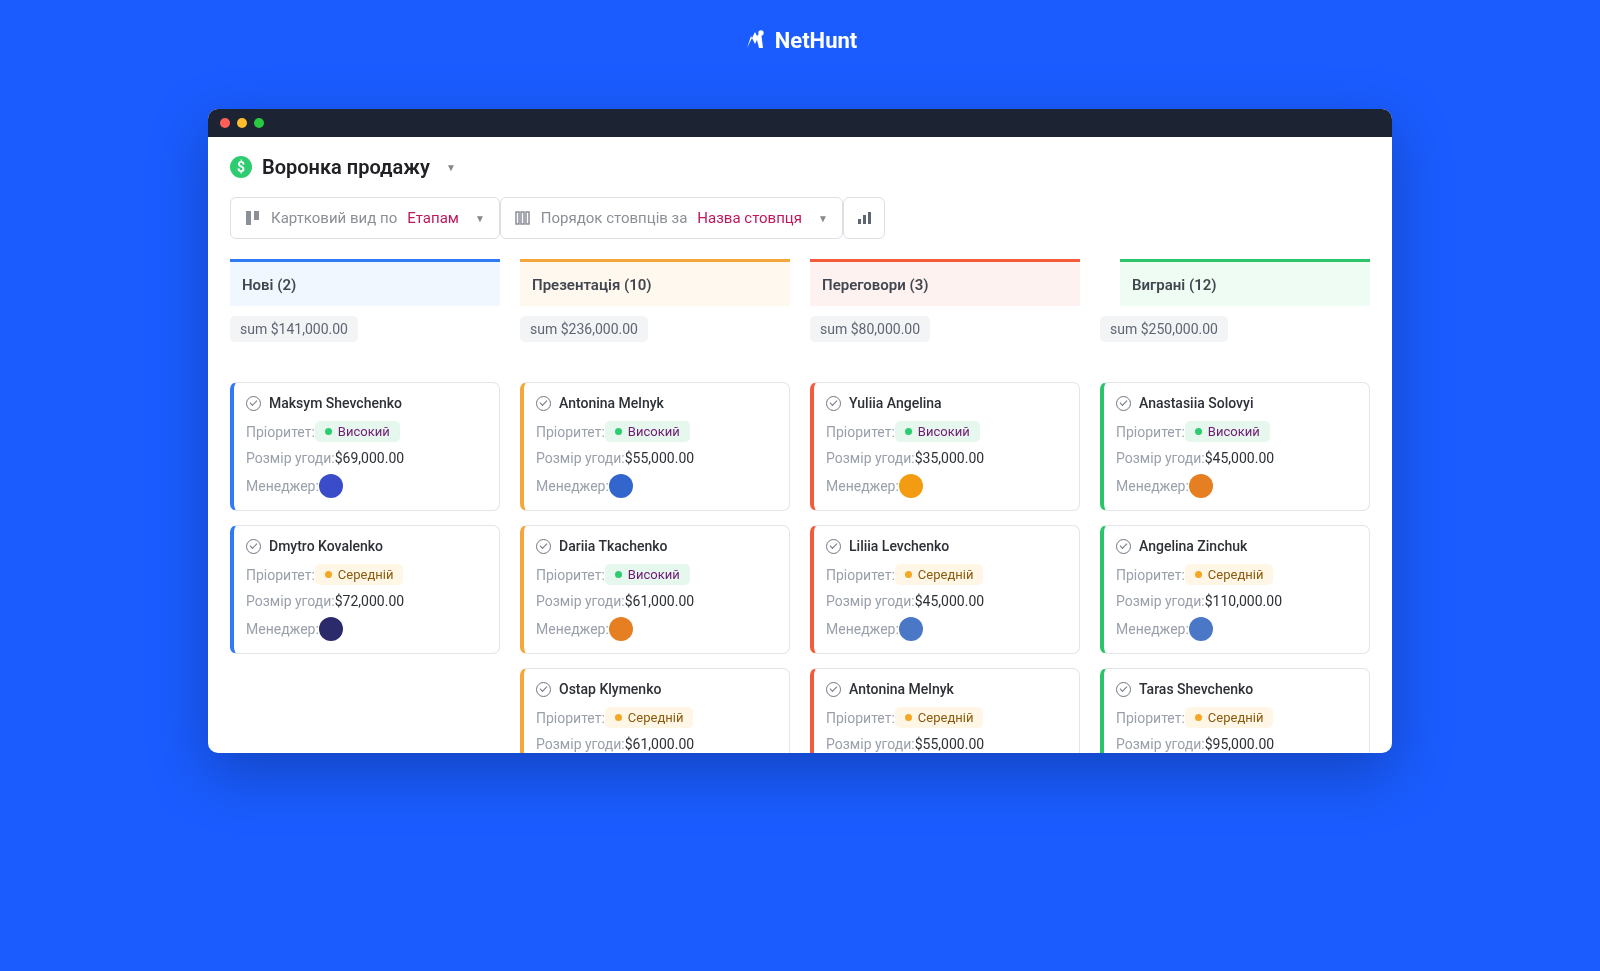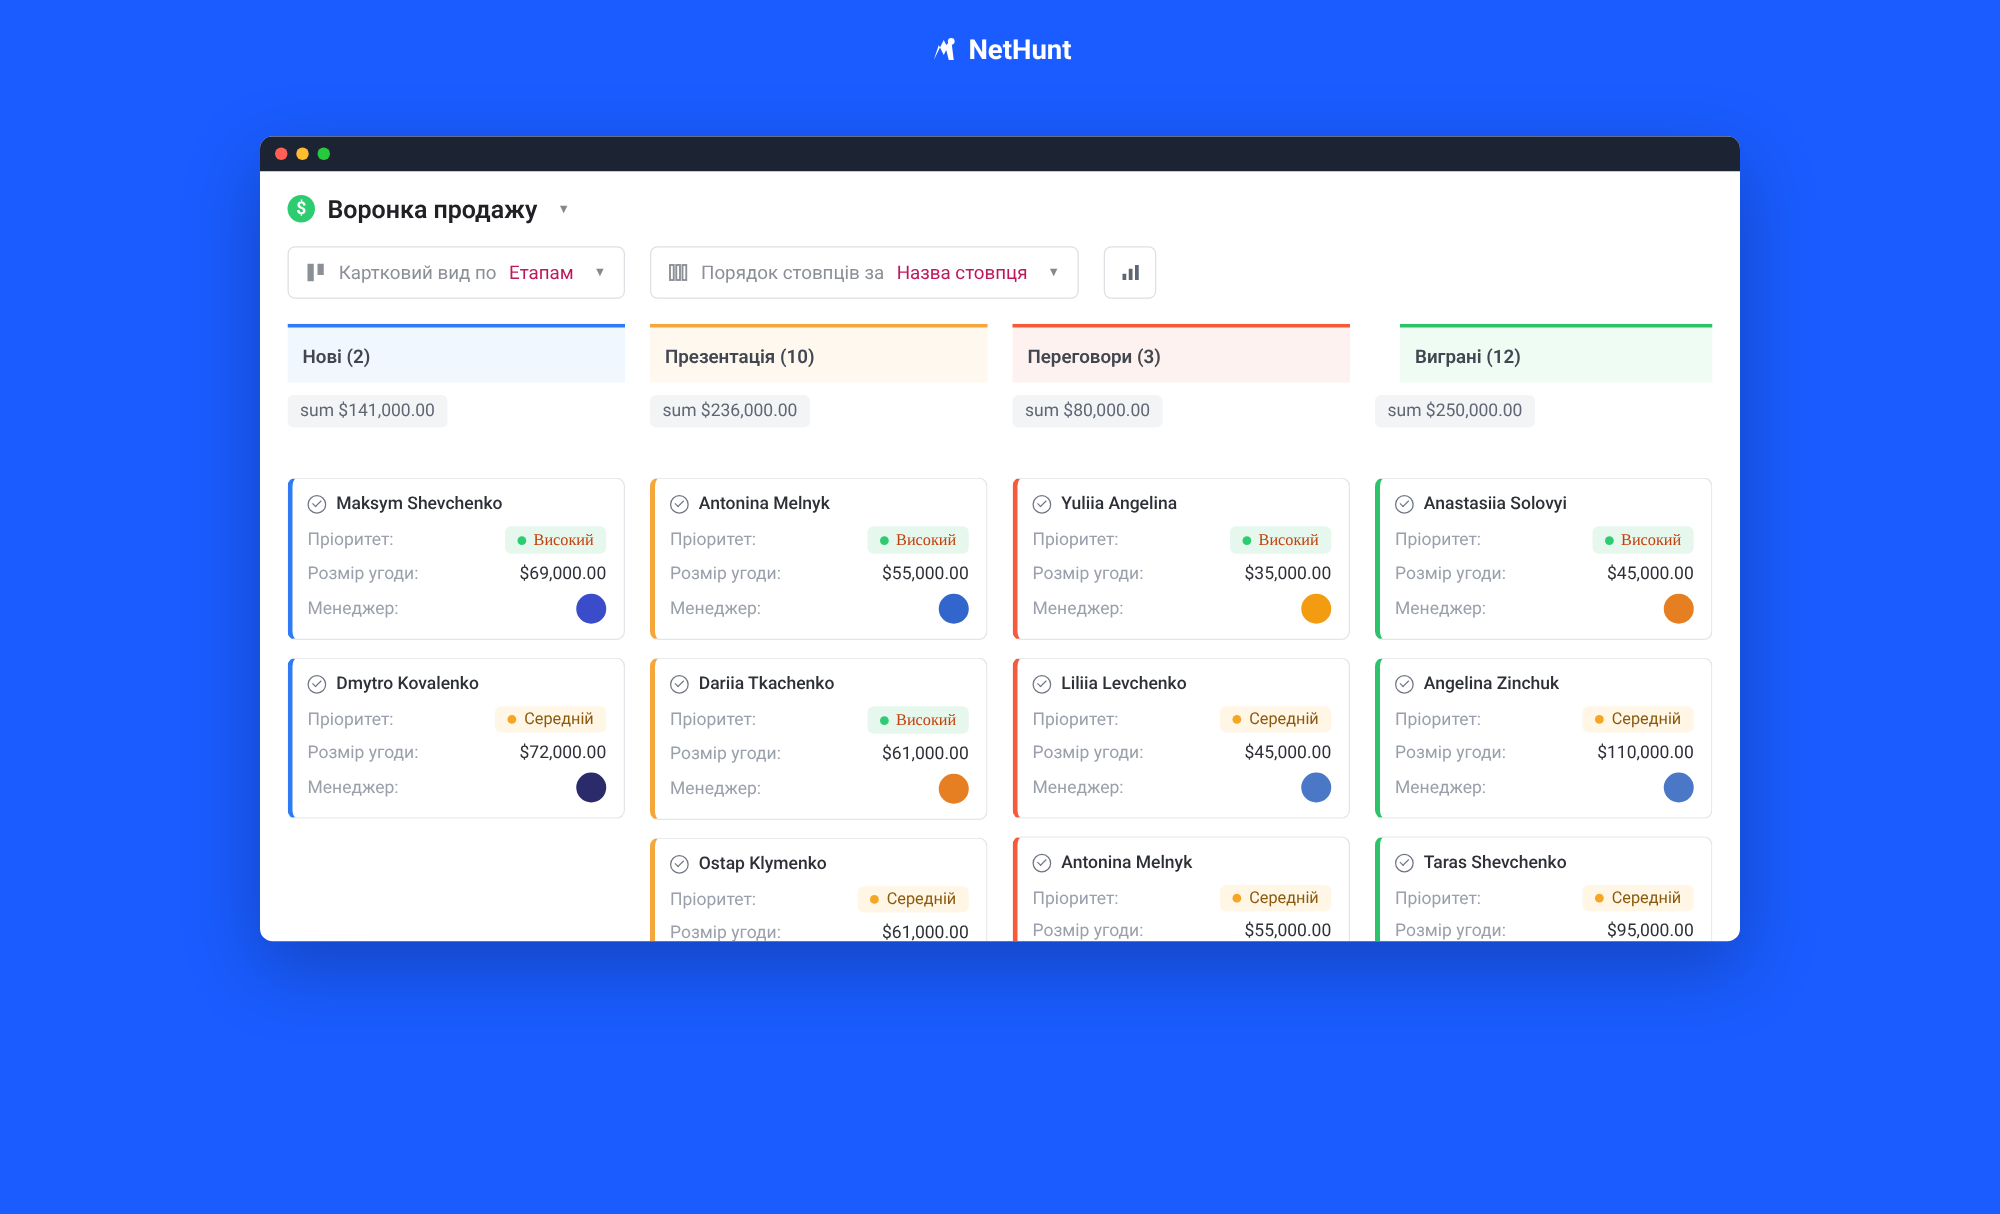--- a/index.html
+++ b/index.html
@@ -53,21 +53,21 @@
       margin-bottom: 18px;
     }
     .dollar-icon {
       width: 22px; height: 22px; border-radius: 50%;
       background: #2ecc71; color: #fff; font-weight: 700;
       display: flex; align-items: center; justify-content: center;
       font-size: 14px;
     }
     .page-title { font-size: 20px; font-weight: 600; color: #202124; }
     .caret-down { color: #888; font-size: 10px; margin-left: 6px; }
-    .controls-row { display: flex; gap: 20px; margin-bottom: 20px; }
+    .controls-row { display: flex; margin-bottom: 20px; }
     .pill {
       border: 1px solid #dcdfe4;
       border-radius: 6px;
       height: 42px;
       display: flex;
       align-items: center;
       padding: 0 14px;
       gap: 10px;
       color: #8b8f96;
       font-size: 15px;
@@ -107,33 +107,33 @@
       font-size: 14px;
       color: #414650;
     }
     .card.blue { border-left-color:#2f7af5; }
     .card.orange { border-left-color:#f6a73b; }
     .card.red { border-left-color:#f35b3b; }
     .card.green { border-left-color:#2cc46a; }
     .card-title { display:flex; align-items:center; gap:8px; font-weight:500; color:#2d3036; margin-bottom:10px; }
     .check-icon { width:15px; height:15px; border:1.5px solid #707683; border-radius:50%; position:relative; flex-shrink:0; }
     .check-icon::after { content:""; position:absolute; left:3px; top:3.3px; width:6px; height:3px; border-left:1.5px solid #707683; border-bottom:1.5px solid #707683; transform:rotate(-45deg); }
-    .kv { display:flex; justify-content:space-between; align-items:center; margin-bottom:8px; }
+    .kv { display:flex; justify-content:flex-start; align-items:center; margin-bottom:8px; }
     .kv:last-child { margin-bottom:0; }
     .kv-label { color:#9aa0ab; }
     .kv-val { color:#2d3036; }
     .badge {
       padding: 3px 10px;
       border-radius: 5px;
       font-size: 13px;
       display: inline-flex;
       align-items: center;
       gap: 6px;
     }
-    .badge.high { background:#e6f7ed; color:#c2410c;font-family:Liberation Serif, serif; }
+    .badge.high { background:#e6f7ed; color:#701a75; }
     .badge.med { background:#fff6e6; color:#8a5a0d; }
     .badge-dot { width:7px; height:7px; border-radius:50%; }
     .badge.high .badge-dot { background:#2ecc71; }
     .badge.med .badge-dot { background:#f5a623; }
     .avatar { width:24px; height:24px; border-radius:50%; display:inline-block; }
   </style>
 </head>
 <body>
 
 <div class="logo">

